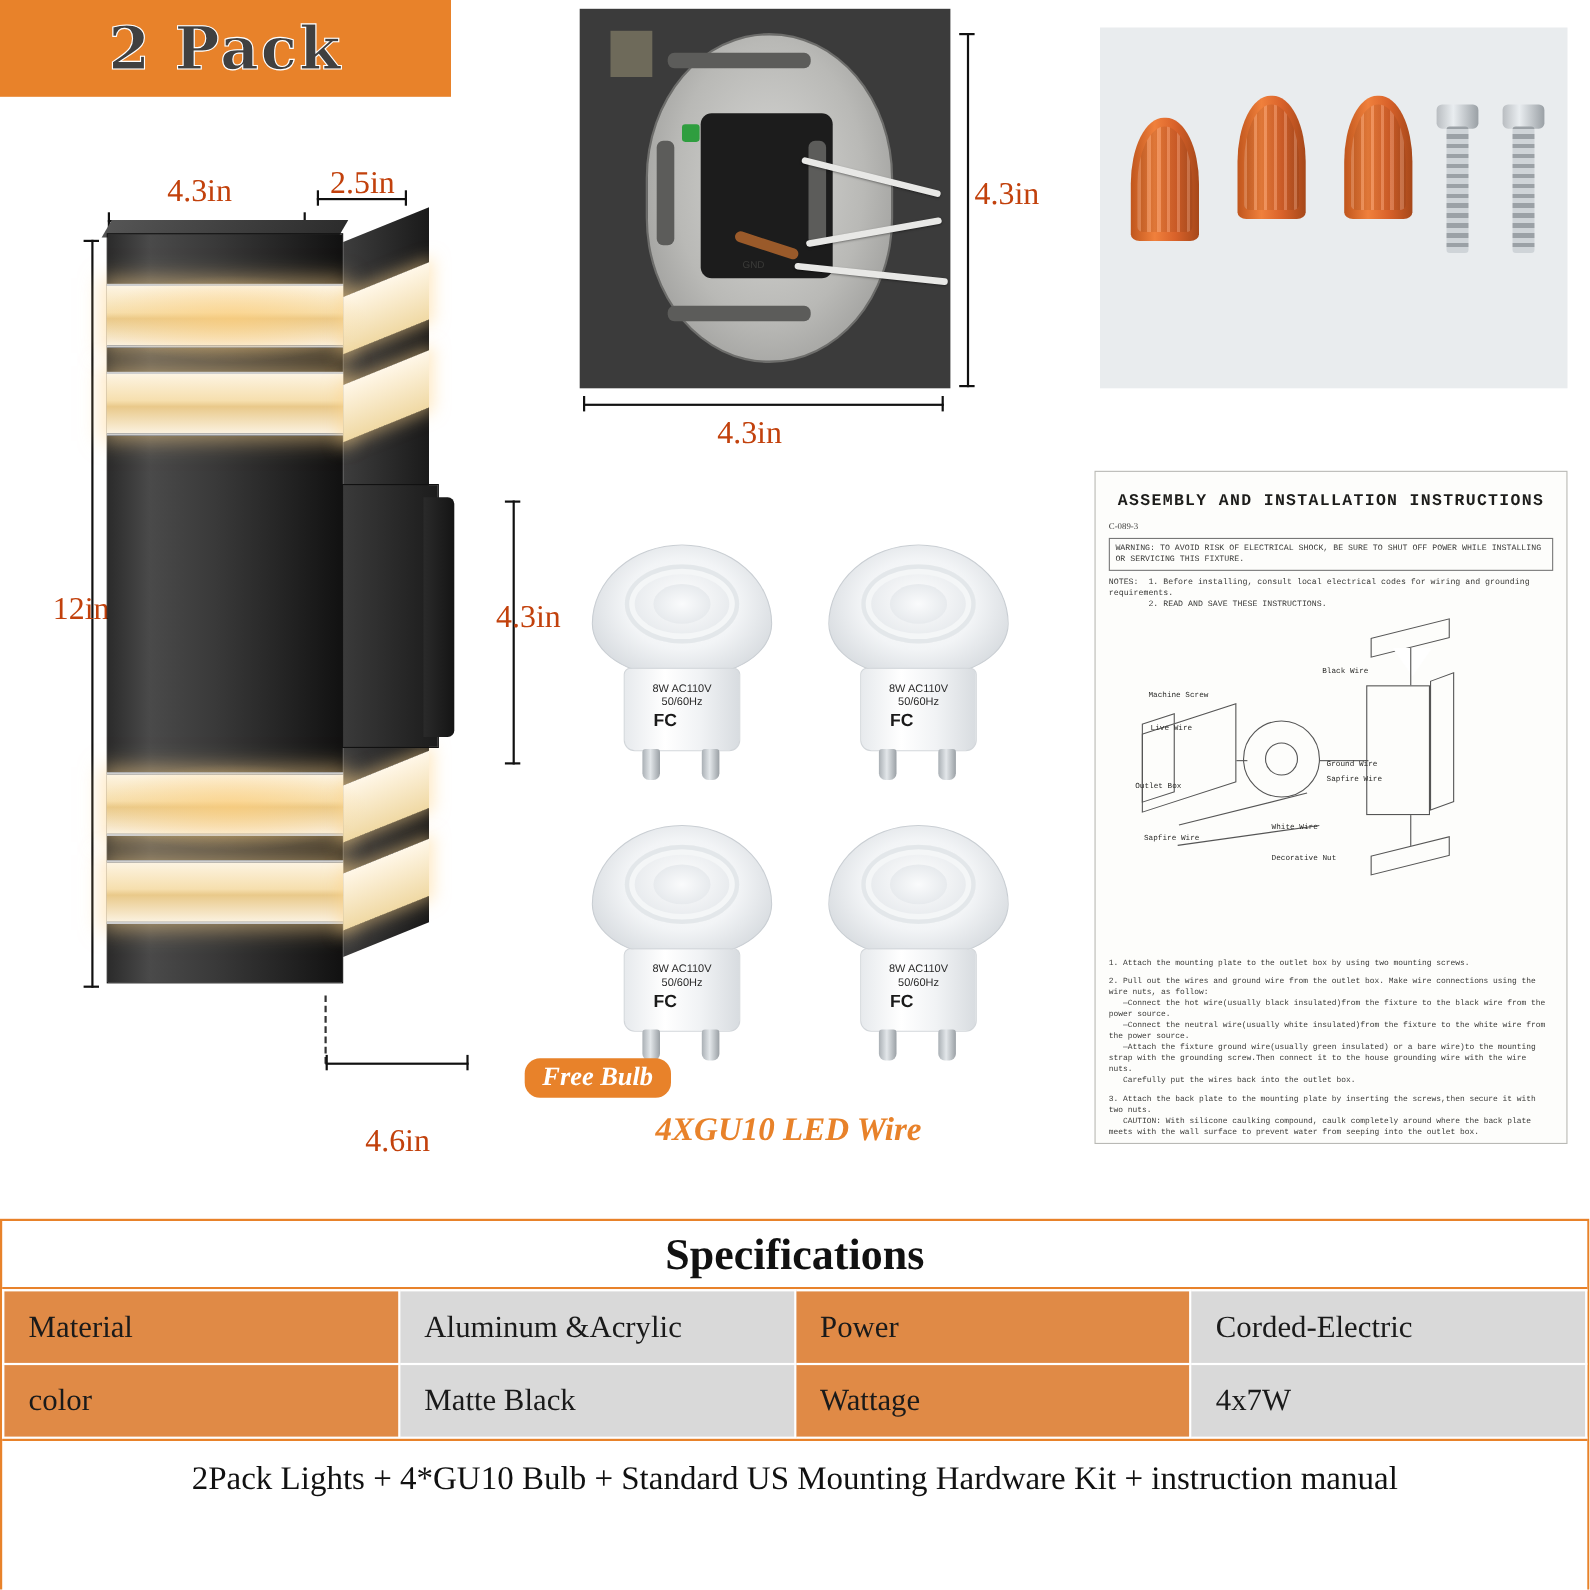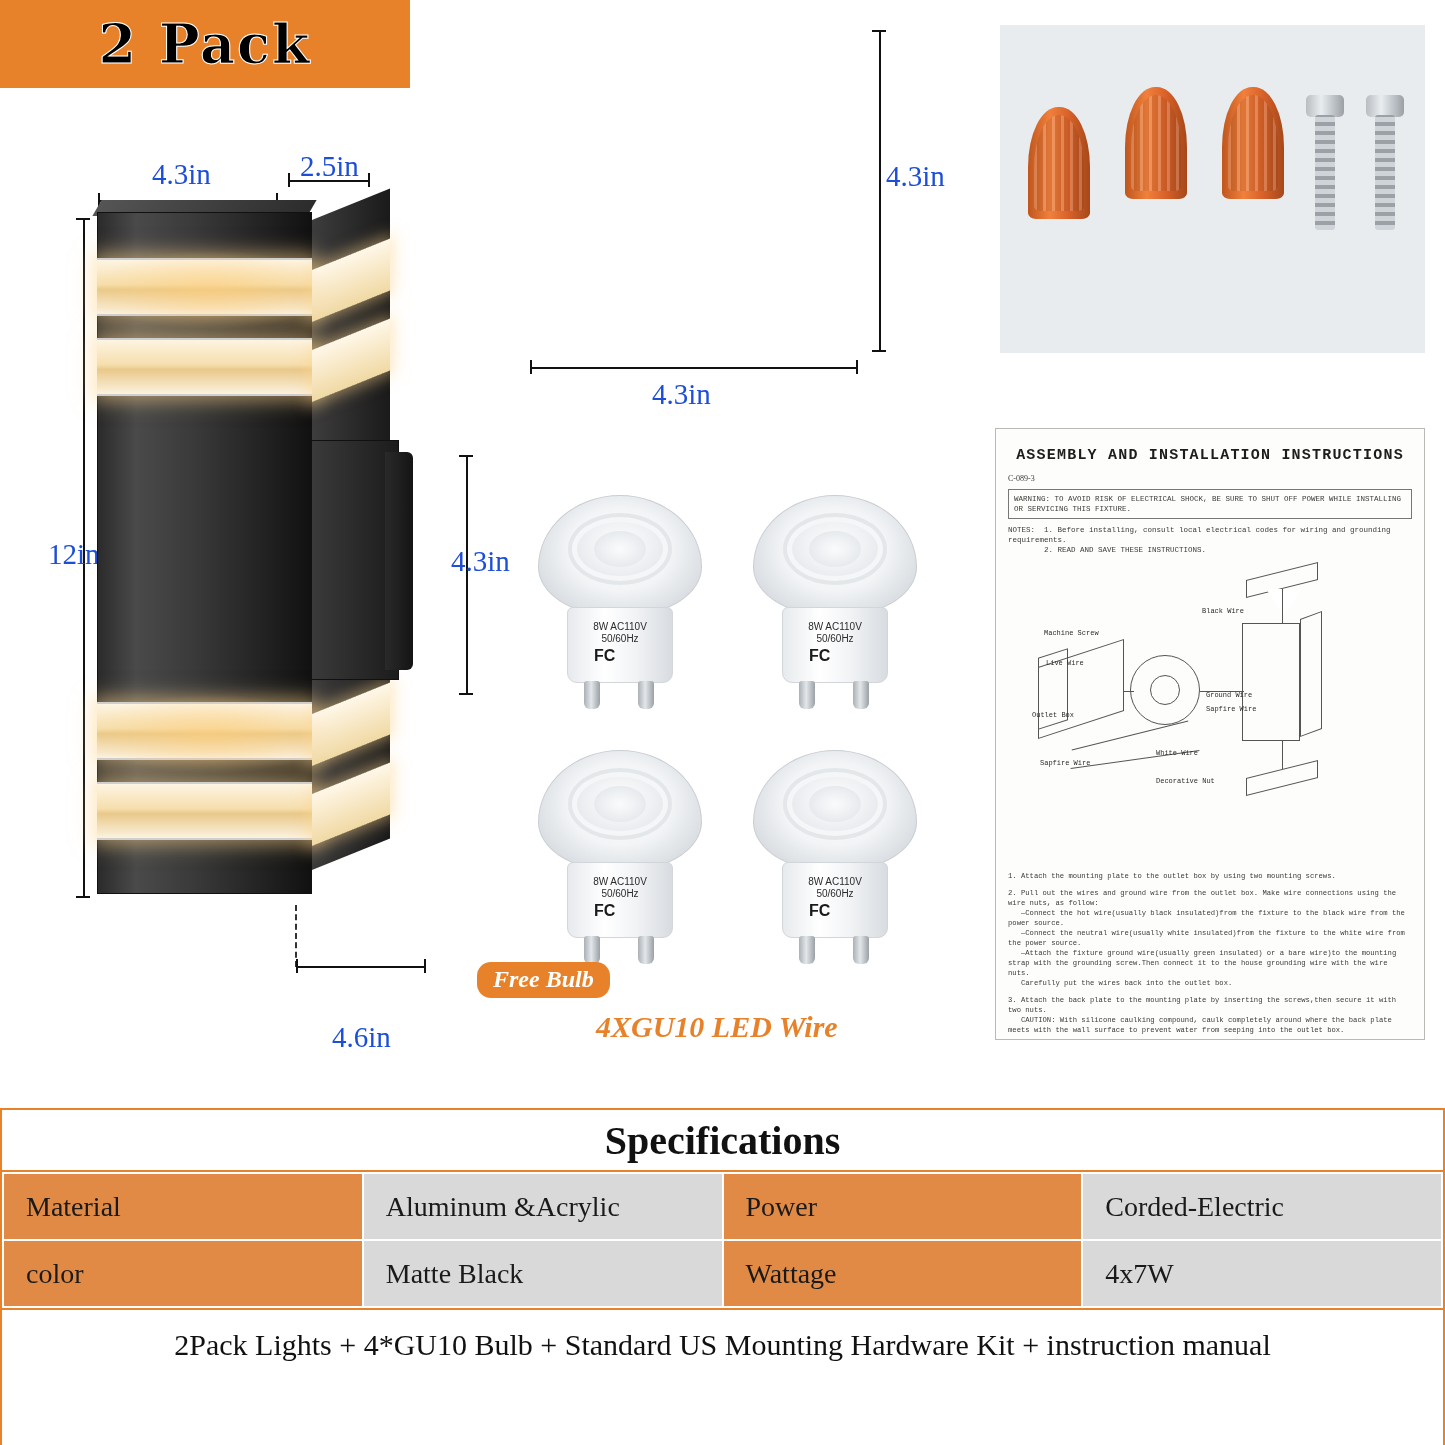--- a/index.html
+++ b/index.html
@@ -20,32 +20,32 @@
   .badge-2pack {
     position: absolute; left: 0; top: 0;
     width: 410px; height: 88px;
     background: #E8822A;
     display: flex; align-items: center; justify-content: center;
   }
   .badge-2pack span {
     font-family: "DejaVu Serif", serif;
     font-size: 54px;
     font-weight: bold;
-    color: #000000;
+    color: #404040;
     letter-spacing: 2px;
     -webkit-text-stroke: 1px #fff;
     text-shadow: 0 0 0 #fff;
   }
 
   
   .dim {
     position: absolute;
     font-family: "Liberation Serif", serif;
     font-size: 29px;
-    color: #1d4ed8;
+    color: #c2410c;
     white-space: nowrap;
   }
   .line-h { position: absolute; height: 2px; background: #111; }
   .line-v { position: absolute; width: 2px; background: #111; }
   .tick-v { position: absolute; width: 2px; height: 14px; background: #111; }
   .tick-h { position: absolute; height: 2px; width: 14px; background: #111; }
   .dash-v { position:absolute; width:0; border-left: 2px dashed #333; }
 
   
   #lamp-wrap { position: absolute; left: 75px; top: 190px; width: 420px; height: 730px; }
@@ -325,20 +325,35 @@
       <div class="glass-side gs4"></div>
 
       <div class="mount-arm"></div>
       <div class="mount-plate"></div>
 
       <div class="glow" style="top:60px;"></div>
       <div class="glow" style="top:504px;"></div>
     </div>
   </div>
 
+  <div class="photo" id="jbox-photo">
+    <div class="jb-plate"></div>
+    <div class="jb-inner"></div>
+    <div class="jb-slot" style="left:80px; top:40px; width:130px; height:14px;"></div>
+    <div class="jb-slot" style="left:80px; top:270px; width:130px; height:14px;"></div>
+    <div class="jb-slot" style="left:70px; top:120px; width:16px; height:95px;"></div>
+    <div class="jb-slot" style="left:208px; top:120px; width:16px; height:95px;"></div>
+    <div class="jb-green"></div>
+    <div class="jb-wire" style="left:200px; top:150px; width:130px; transform:rotate(14deg);"></div>
+    <div class="jb-wire" style="left:205px; top:200px; width:125px; transform:rotate(-10deg);"></div>
+    <div class="jb-wire" style="left:195px; top:238px; width:140px; transform:rotate(6deg);"></div>
+    <div class="jb-copper"></div>
+    <div class="jb-text" style="left:148px; top:228px;">GND</div>
+    <div style="position:absolute;left:28px;top:20px;width:38px;height:42px;background:#6e6a5a;"></div>
+  </div>
 
   <div class="line-v" style="left:879px; top:30px; height:322px;"></div>
   <div class="tick-h" style="left:872px; top:30px;"></div>
   <div class="tick-h" style="left:872px; top:350px;"></div>
   <div class="dim" style="left:886px; top:160px;">4.3in</div>
 
   <div class="line-h" style="left:530px; top:367px; width:328px;"></div>
   <div class="tick-v" style="left:530px; top:360px;"></div>
   <div class="tick-v" style="left:856px; top:360px;"></div>
   <div class="dim" style="left:652px; top:378px;">4.3in</div>

